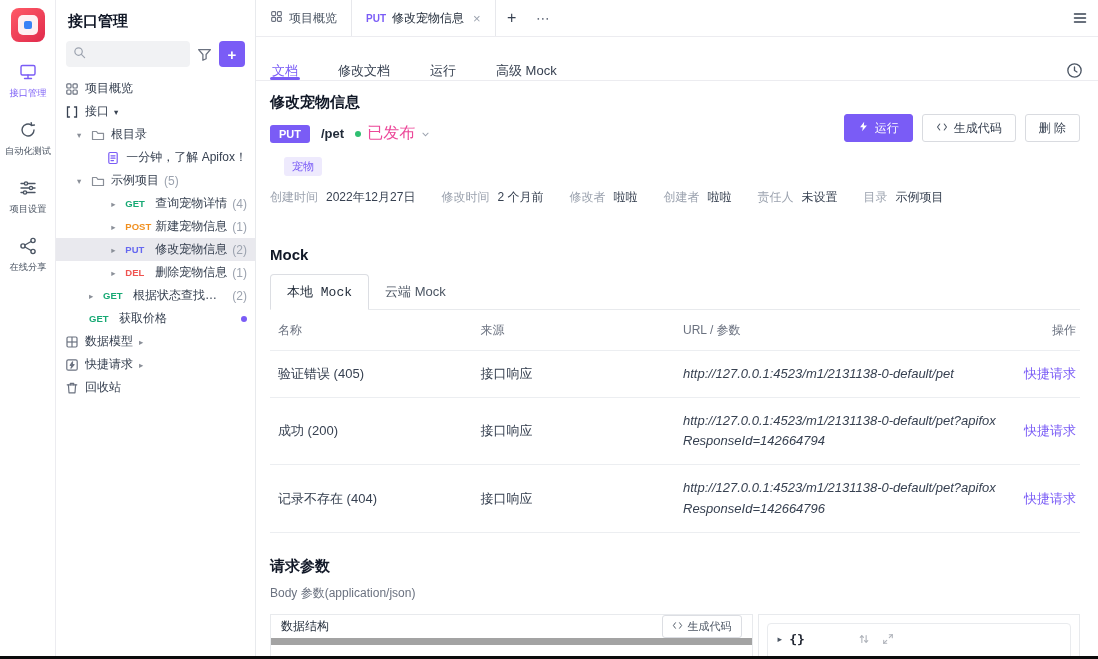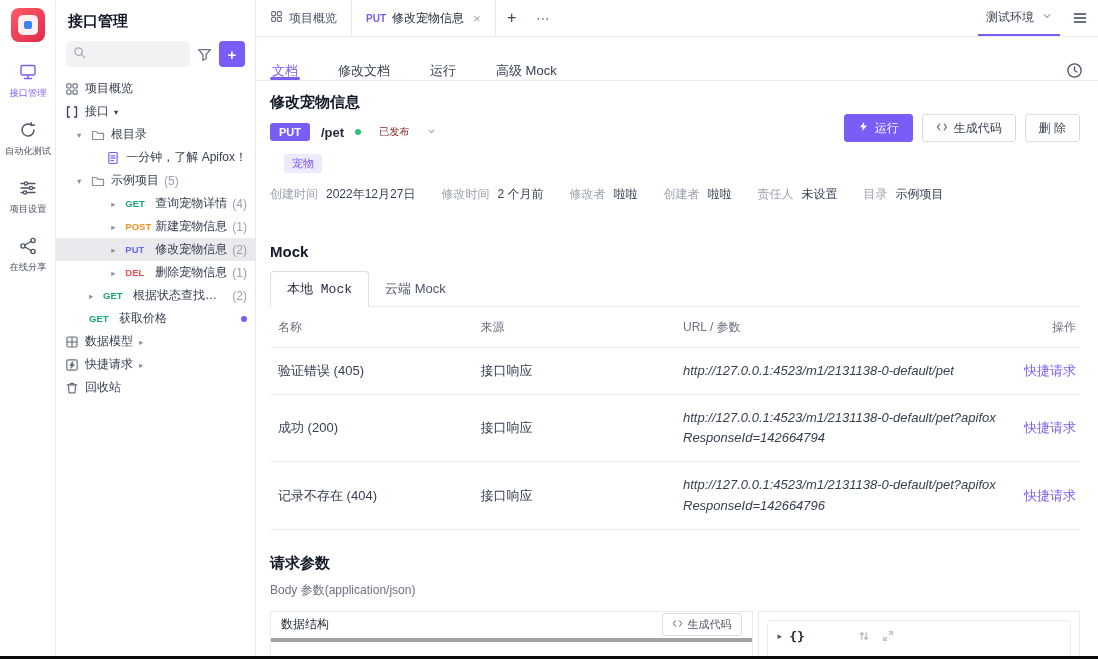--- a/index.html
+++ b/index.html
@@ -59,21 +59,21 @@
   .dn-item.active{color:var(--accent);font-weight:500;}
   .dn-item.active::after{content:"";position:absolute;left:0;right:0;bottom:0;height:3px;background:var(--accent);border-radius:2px;}
   .dn-right{margin-left:auto;display:flex;align-items:center;color:#4b5563;cursor:pointer;}
 
   .content{flex:1;overflow:hidden;padding:12px 18px 0 14px;position:relative;}
   .c-head{position:relative;}
   .page-title{font-size:15px;font-weight:700;color:#111827;}
   .method-row{display:flex;align-items:center;gap:11px;margin-top:11px;}
   .put-badge{background:var(--accent);color:#fff;font-size:11px;font-weight:700;padding:3px 9px;border-radius:3px;}
   .path{font-weight:700;font-size:13px;color:#1f2937;}
-  .status{display:flex;align-items:center;gap:18px;color:#7f1d1d;font-size:10px;cursor:pointer;}
+  .status{display:flex;align-items:center;gap:6px;color:#ec4899;font-size:16px;cursor:pointer;}
   .sdot{width:6px;height:6px;border-radius:50%;background:#2fbf71;}
   .actions{position:absolute;right:0;top:21px;display:flex;gap:9px;}
   .btn{height:28px;display:inline-flex;align-items:center;gap:6px;padding:0 13px;border-radius:3px;font-size:12px;border:1px solid #d9dbe0;background:#fff;color:#374151;cursor:pointer;font-family:inherit;}
   .btn.primary{background:var(--accent);border-color:var(--accent);color:#fff;}
   .tag-row{margin-top:13px;padding-left:14px;}
   .tag{display:inline-block;background:#eeeafd;color:var(--accent);font-size:11px;padding:2px 8px;border-radius:3px;}
   .meta-row{display:flex;gap:26px;margin-top:13px;font-size:12px;white-space:nowrap;}
   .meta-label{color:#9ca3af;margin-right:8px;}
   .meta-value{color:#374151;}
 
@@ -87,21 +87,21 @@
   .mock .col-url{word-break:break-all;line-height:1.55;font-style:italic;}
   .mock th.col-act, .mock td.col-act{text-align:right;padding-right:4px;}
   .mock td.col-act a{color:var(--accent);text-decoration:none;white-space:nowrap;}
 
   .req-title{font-size:15px;font-weight:700;color:#111827;margin-top:24px;}
   .body-label{font-size:12px;color:#6b7280;margin-top:9px;}
   .panels{display:flex;gap:5px;margin-top:12px;height:170px;}
   .panel{border:1px solid #e8eaed;background:#fff;display:flex;flex-direction:column;min-width:0;}
   .panel.schema{flex:60;}
   .panel.example{flex:40;}
-  .p-head{display:flex;align-items:center;justify-content:space-between;padding:5px 10px;border-bottom:4px solid #a3a3a3;height:30px;flex-shrink:0;}
+  .p-head{display:flex;align-items:center;justify-content:space-between;padding:5px 10px;border-bottom:7px solid #a3a3a3;height:30px;flex-shrink:0;}
   .p-title{font-size:12px;color:#1f2937;}
   .small-btn{display:inline-flex;align-items:center;gap:5px;border:1px solid #dcdee3;border-radius:3px;padding:3px 9px;font-size:11px;color:#4b5563;background:#fff;cursor:pointer;font-family:inherit;}
   .schema-body{padding:24px 20px;}
   .obj-type{font-weight:600;color:#1f2937;font-size:13px;}
   .obj-count{color:#9ca3af;margin-left:6px;font-size:12px;}
   .example-inner{margin:8px;border:1px solid #e9ebee;border-radius:4px;flex:1;padding:8px 10px;display:flex;align-items:flex-start;}
   .json-row{display:flex;align-items:center;gap:7px;width:100%;}
   .json-caret{font-size:9px;color:#4b5563;cursor:pointer;}
   .braces{font-family:"DejaVu Sans Mono",monospace;font-weight:700;font-size:13px;color:#1f2430;}
   .ex-icons{display:flex;gap:12px;margin-left:46px;color:#b0b4bb;}
@@ -343,26 +343,20 @@
         <span class="tab-close">×</span>
       </div>
       <div class="tb-btn">
           <span>+</span>
         </div>
       <div class="tb-btn more">
           <span>⋯</span>
         </div>
 
       <div class="tb-right">
-        <div class="env">
-          <span>测试环境</span>
-          <span><svg width="10" height="10" viewBox="0 0 14 14" fill="none" stroke="#9ca3af" stroke-width="1.6" stroke-linecap="round">
-                <path d="M3 5l4 4 4-4"></path>
-              </svg></span>
-        </div>
         <span class="menu-btn">
             <svg width="16" height="16" viewBox="0 0 16 16" fill="none" stroke="#374151" stroke-width="1.5" stroke-linecap="round">
               <line x1="2.5" y1="4" x2="13.5" y2="4"></line>
               <line x1="2.5" y1="8" x2="13.5" y2="8"></line>
               <line x1="2.5" y1="12" x2="13.5" y2="12"></line>
             </svg>
           </span>
       </div>
     </div>
 

